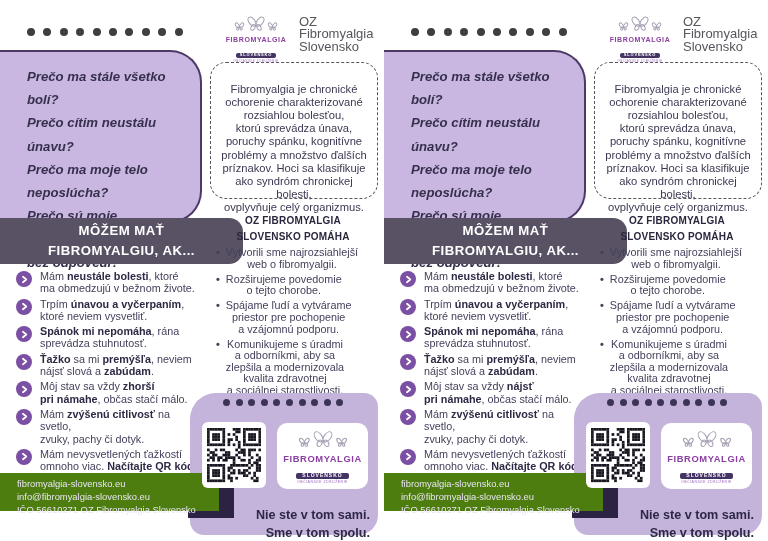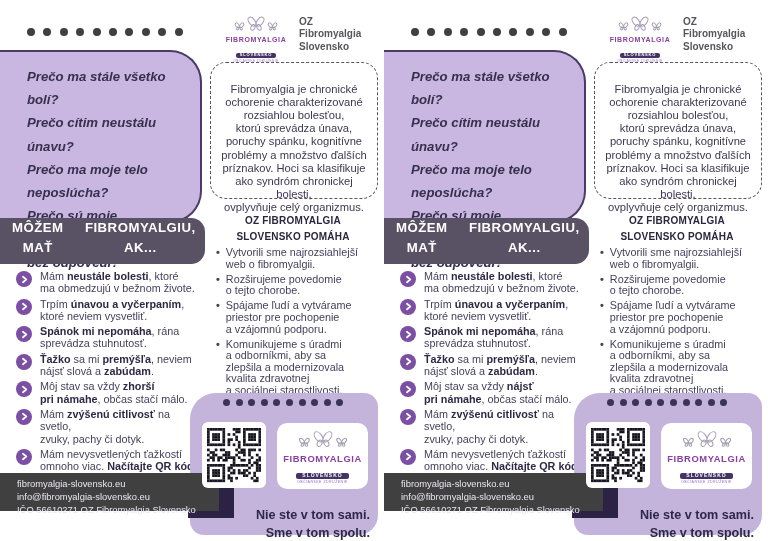--- a/index.html
+++ b/index.html
@@ -14,68 +14,68 @@
   .dots-bottom{left:33px;top:6px;gap:5.6px;}
   .dots-bottom .dot{width:7px;height:7px;background:#3b3454;}
 
   
   .qbox{position:absolute;left:0;top:50px;width:202px;height:173px;background:#c9b7e1;
         border:2px solid #4b3a66;border-left:none;border-radius:0 32px 32px 0;
         box-sizing:border-box;padding:13px 14px 0 27px;}
   .qline{font-style:italic;font-weight:bold;font-size:13.2px;line-height:23.2px;color:#36304d;white-space:pre-line;}
 
   
-  .sym-title{position:absolute;left:0;top:218px;width:205px;height:46px;background:#595264;
-             border-radius:0 14px 14px 0;color:#ffffff;display:flex;flex-direction:row;
+  .sym-title{position:absolute;left:0;top:218px;width:243px;height:46px;background:#595264;
+             border-radius:0 14px 14px 0;color:#ffffff;display:flex;flex-direction:column;
              justify-content:center;text-align:center;font-weight:bold;font-size:13.2px;
              letter-spacing:0.5px;line-height:1.52;}
 
   
   .sym-list{position:absolute;left:16px;top:270px;width:184px;display:flex;flex-direction:column;gap:3px;}
   .sym-item{display:flex;align-items:flex-start;}
   .chev{flex:none;width:16px;height:16px;border-radius:50%;background:#7b4fa3;margin-right:8px;margin-top:1px;
         display:flex;align-items:center;justify-content:center;}
   .chev svg{width:9px;height:9px;display:block;}
   .sym-text{margin:0;font-size:10.8px;line-height:12.3px;color:#46405c;white-space:pre-line;}
   .sym-text .b{font-weight:bold;color:#2f2945;}
 
   
-  .footer-bar{position:absolute;left:0;top:473px;width:219px;height:38px;background:#404040;
+  .footer-bar{position:absolute;left:0;top:473px;width:219px;height:38px;background:#4d7c0f;
               box-sizing:border-box;padding:4px 0 0 17px;z-index:3;}
   .footer-bar div{font-size:9.4px;line-height:13px;color:#e9e5f2;}
   .dark-rect{position:absolute;left:188px;top:479px;width:46px;height:39px;background:#2c2344;z-index:2;}
 
   
   .logo-mark{text-align:center;}
   .bflies{margin:0 auto;}
   .logo-word{font-weight:bold;color:#8b3fa0;letter-spacing:0.6px;}
   .logo-subwrap{line-height:1;}
   .logo-sub{display:inline-block;background:#453366;color:#ffffff;font-weight:bold;border-radius:2px;}
   .logo-tag{color:#9c6cc0;letter-spacing:0.5px;}
   .logo--hdr{position:absolute;left:219px;top:12px;width:74px;}
   .logo--hdr .bflies{width:64px;height:24px;}
   .logo--hdr .logo-word{font-size:7px;}
   .logo--hdr .logo-sub{font-size:4px;padding:0.5px 4px;letter-spacing:0.8px;}
   .logo--hdr .logo-tag{font-size:3px;}
-  .org-name{position:absolute;left:299px;top:16px;font-weight:bold;font-size:10px;line-height:12.4px;
+  .org-name{position:absolute;left:299px;top:16px;font-weight:normal;font-size:13px;line-height:12.4px;
             color:#56555c;white-space:pre-line;}
 
   
   .about-box{position:absolute;left:210px;top:62px;width:168px;height:137px;background:#ffffff;
              border:1.5px dashed #59525f;border-radius:16px;box-sizing:border-box;
              display:flex;align-items:center;justify-content:center;padding:6px 8px;}
   .about-text{font-size:11.2px;line-height:13.1px;color:#3e3852;text-align:center;white-space:pre-line;margin-top:36px;}
 
   
   .help-title{position:absolute;left:205px;top:213px;width:176px;text-align:center;font-weight:bold;
               font-size:10px;line-height:16px;color:#2b263e;letter-spacing:0.2px;}
   .help-list{position:absolute;left:216px;top:247px;width:166px;display:flex;flex-direction:column;gap:3.5px;}
   .help-item{display:flex;align-items:flex-start;}
   .bullet{flex:none;font-weight:bold;font-size:11px;line-height:11.6px;color:#46405c;margin-right:6px;}
-  .help-text{font-size:10.8px;line-height:11.6px;color:#46405c;white-space:pre-line;}
+  .help-text{font-size:10.8px;line-height:11.6px;color:#46405c;white-space:pre-line;text-align:center;}
 
   
   .bottom-panel{position:absolute;left:190px;top:393px;width:188px;height:142px;background:#c4b3da;
                 border-radius:26px 14px 20px 14px;z-index:1;}
   .qr-box{position:absolute;left:202px;top:422px;width:64px;height:66px;background:#ffffff;border-radius:6px;
           box-sizing:border-box;padding:5px;z-index:4;}
   .qr-box svg{width:100%;height:100%;}
   .logo-box{position:absolute;left:87px;top:30px;width:91px;height:66px;background:#ffffff;border-radius:10px;
             box-sizing:border-box;padding-top:3px;}
   .logo-box .bflies{width:76px;height:27px;}

